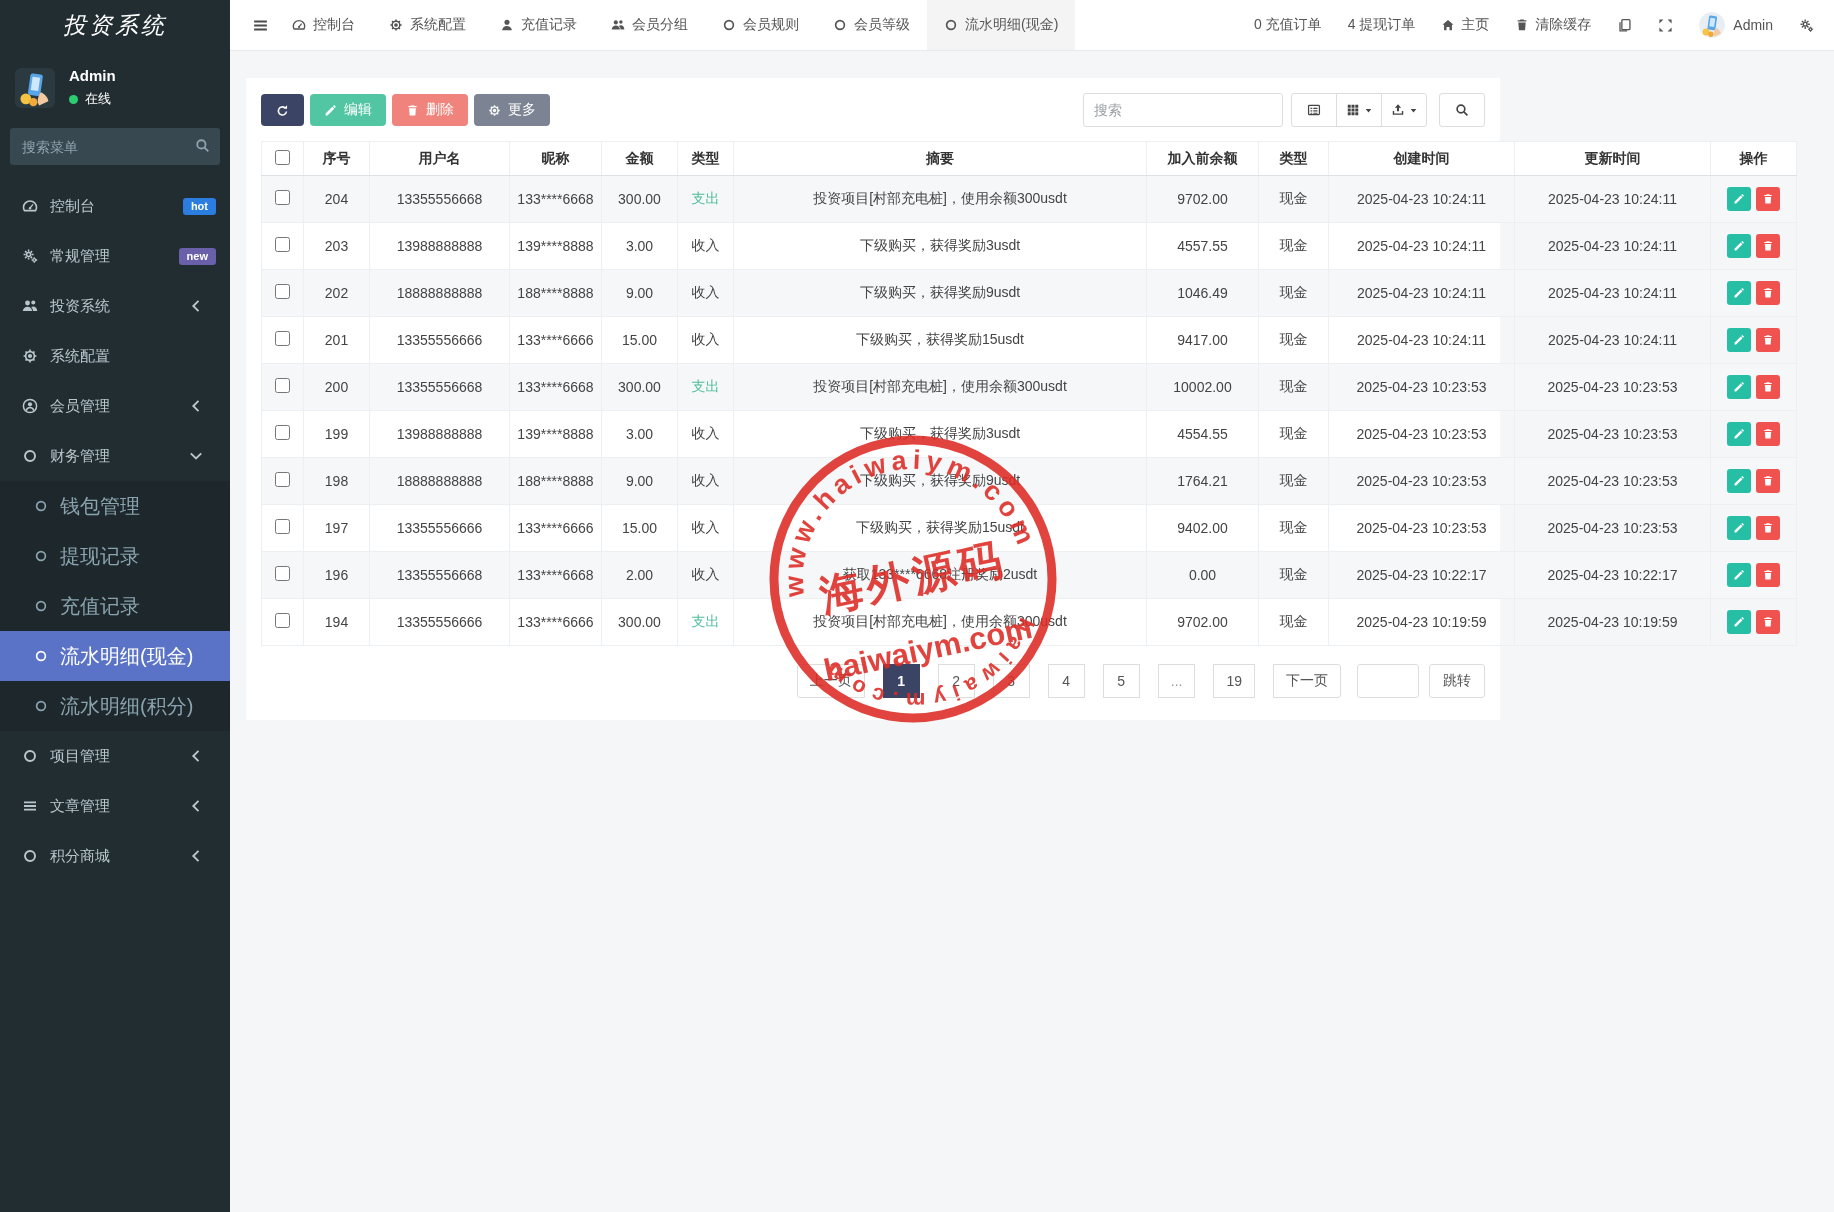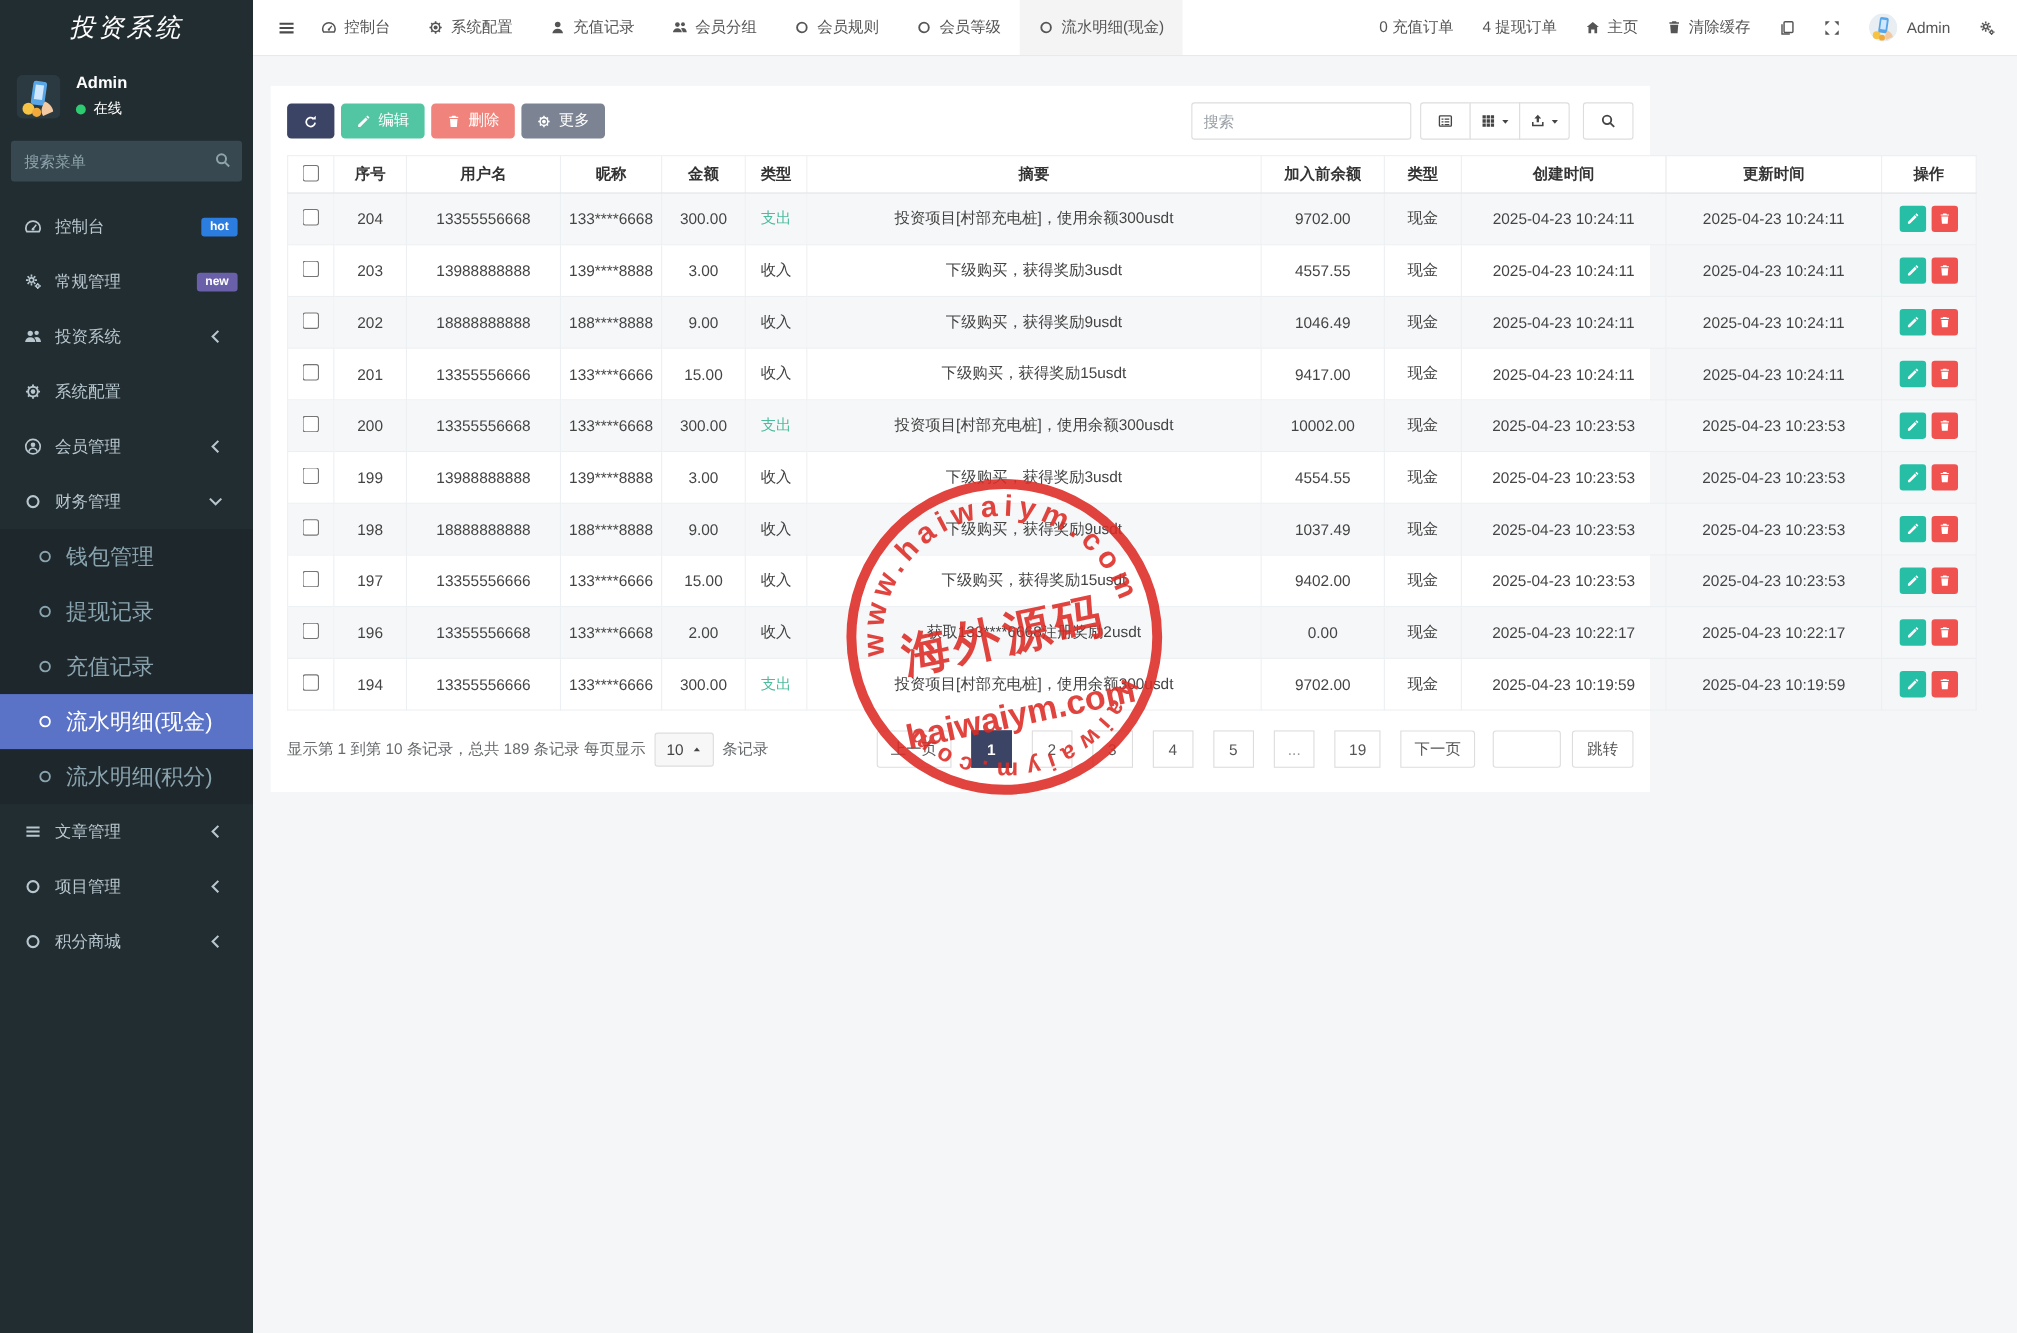--- a/index.html
+++ b/index.html
@@ -247,37 +247,37 @@
             <svg viewBox="0 0 16 16">
               <circle cx="8" cy="8" r="5" fill="none" stroke="currentColor" stroke-width="1.9"></circle>
             </svg>
           </span>
           <span>流水明细(积分)</span>
         </div>
       </div>
       <div class="sitem">
         <span class="ic">
           <svg viewBox="0 0 16 16">
+            <circle cx="8" cy="8" r="5" fill="none" stroke="currentColor" stroke-width="1.9"></circle>
+          </svg>
+        </span>
+        <span class="slabel">项目管理</span>
+        <span class="chev ic">
+          <svg viewBox="0 0 16 16">
+            <path d="M10.5 2.8L5.3 8l5.2 5.2" fill="none" stroke="currentColor" stroke-width="1.9"></path>
+          </svg>
+        </span>
+      </div>
+      <div class="sitem">
+        <span class="ic">
+          <svg viewBox="0 0 16 16">
             <path d="M2 3.4h12v1.8H2zM2 7.1h12v1.8H2zM2 10.8h12v1.8H2z"></path>
           </svg>
         </span>
         <span class="slabel">文章管理</span>
-        <span class="chev ic">
-          <svg viewBox="0 0 16 16">
-            <path d="M10.5 2.8L5.3 8l5.2 5.2" fill="none" stroke="currentColor" stroke-width="1.9"></path>
-          </svg>
-        </span>
-      </div>
-      <div class="sitem">
-        <span class="ic">
-          <svg viewBox="0 0 16 16">
-            <circle cx="8" cy="8" r="5" fill="none" stroke="currentColor" stroke-width="1.9"></circle>
-          </svg>
-        </span>
-        <span class="slabel">项目管理</span>
         <span class="chev ic">
           <svg viewBox="0 0 16 16">
             <path d="M10.5 2.8L5.3 8l5.2 5.2" fill="none" stroke="currentColor" stroke-width="1.9"></path>
           </svg>
         </span>
       </div>
       <div class="sitem">
         <span class="ic">
           <svg viewBox="0 0 16 16">
             <circle cx="8" cy="8" r="5" fill="none" stroke="currentColor" stroke-width="1.9"></circle>
@@ -701,21 +701,21 @@
               </button></td>
           </tr>
           <tr>
             <td><input type="checkbox" style=""></td>
             <td>198</td>
             <td>18888888888</td>
             <td>188****8888</td>
             <td>9.00</td>
             <td style="color:#444444">收入</td>
             <td>下级购买，获得奖励9usdt</td>
-            <td>1037.49</td>
+            <td>1764.21</td>
             <td>现金</td>
             <td>2025-04-23 10:23:53</td>
             <td>2025-04-23 10:23:53</td>
             <td><button class="act edit">
                 <span class="ic">
                   <svg viewBox="0 0 16 16">
                     <path d="M2 11.7L10.3 3.4l2.3 2.3L4.3 14H2zM11 2.7l1.4-1.4 2.3 2.3-1.4 1.4z"></path>
                   </svg>
                 </span>
               </button><button class="act del">
@@ -801,32 +801,20 @@
                   <svg viewBox="0 0 16 16">
                     <path d="M6 1.6h4l.4 1H13V4H3V2.6h2.6zM3.8 5.2h8.4L11.5 14h-7z"></path>
                   </svg>
                 </span>
               </button></td>
           </tr>
         </tbody>
     </table>
 
     <div class="tfooter">
-      <div class="summary">
-        <span>显示第 1 到第 10 条记录，总共 189 条记录 每页显示</span>
-        <span class="pagesize">
-            <span>10</span>
-            <span class="ic caret">
-              <svg viewBox="0 0 16 16">
-                <path d="M3 10.5h10L8 4.5z"></path>
-              </svg>
-            </span>
-          </span>
-        <span>条记录</span>
-      </div>
       <div class="pag" id="pagination">
           <div class="pgroup">
             <span class="pbtn">上一页</span>
             <span class="pbtn active">1</span>
             <span class="pbtn">2</span>
             <span class="pbtn">3</span>
             <span class="pbtn">4</span>
             <span class="pbtn">5</span>
             <span class="pbtn dots">...</span>
             <span class="pbtn">19</span>

